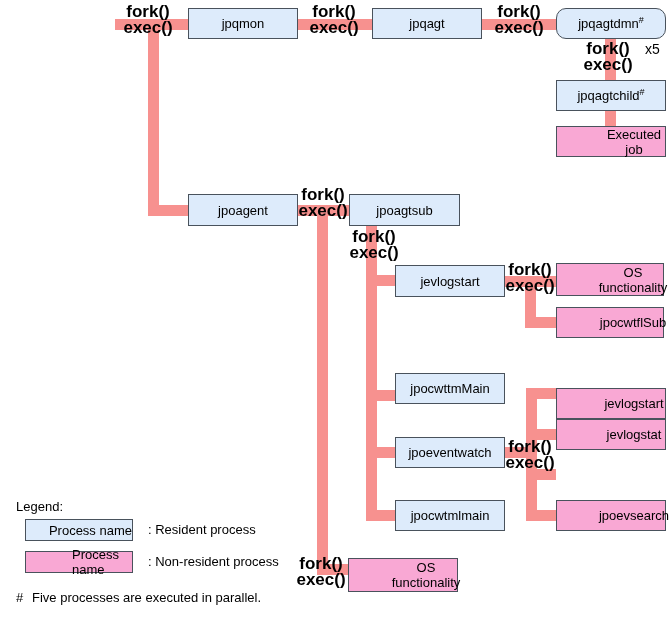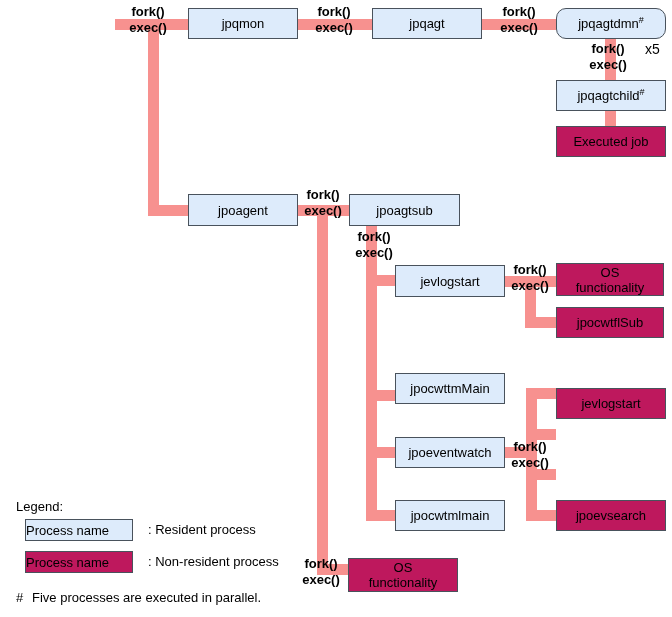--- a/index.html
+++ b/index.html
@@ -8,31 +8,31 @@
     font-family:"Liberation Sans","DejaVu Sans",sans-serif; color:#000;
     overflow:hidden;
   }
   .line { position:absolute; background:#f7918f; }
   .node {
     position:absolute; box-sizing:border-box; border:1px solid #49525c;
     display:flex; align-items:center; justify-content:center;
     font-size:13px; line-height:15px; text-align:center; white-space:pre-line;
   }
   .resident { background:#ddebfb; }
-  .nonres   { background:#be185d; }
+  .nonres   { background:#f9a8d4;padding-left:46px; }
   .node sup { font-size:9px; line-height:0; vertical-align:super; }
   .fe {
     position:absolute; width:58px; text-align:center;
-    font-weight:bold; font-size:13px; line-height:16px; letter-spacing:0px;
+    font-weight:bold; font-size:17px; line-height:16px; letter-spacing:0px;
   }
   .mult { position:absolute; font-size:14px; }
   .lg-title, .lg-desc, .fn { position:absolute; font-size:13px;margin-left:8px; }
   .lg-box {
     position:absolute; box-sizing:border-box; border:1px solid #49525c;
-    width:108px; height:22px; display:flex; align-items:center; justify-content:flex-start;
+    width:108px; height:22px; display:flex; align-items:center; justify-content:flex-end;
     font-size:13px;
   }
   .fn { display:flex; }
   .fn .marker { width:16px; }
 </style>
 </head>
 <body>
 
 <div class="canvas">
 
@@ -135,20 +135,23 @@
   </div>
   <div class="node resident" style="left:395px; top:437px; width:110px; height:31px;">
     <span>jpoeventwatch</span>
   </div>
   <div class="node resident" style="left:395px; top:500px; width:110px; height:31px;">
     <span>jpocwtmlmain</span>
   </div>
   <div class="node nonres" style="left:556px; top:378px; width:110px; height:31px;margin-top:10px;">
     <span>jevlogstart</span>
   </div>
+  <div class="node nonres" style="left:556px; top:419px; width:110px; height:31px;">
+    <span>jevlogstat</span>
+  </div>
   <div class="node nonres" style="left:556px; top:500px; width:110px; height:31px;">
     <span>jpoevsearch</span>
   </div>
   <div class="node nonres" style="left:348px; top:558px; width:110px; height:34px;">
     <span><span>OS</span><br><span>functionality</span></span>
   </div>
 
   <div class="lg-title" style="left:8px; top:499px;">Legend:</div>
 
   <div class="lg-box resident" style="left:25px; top:519px;">

